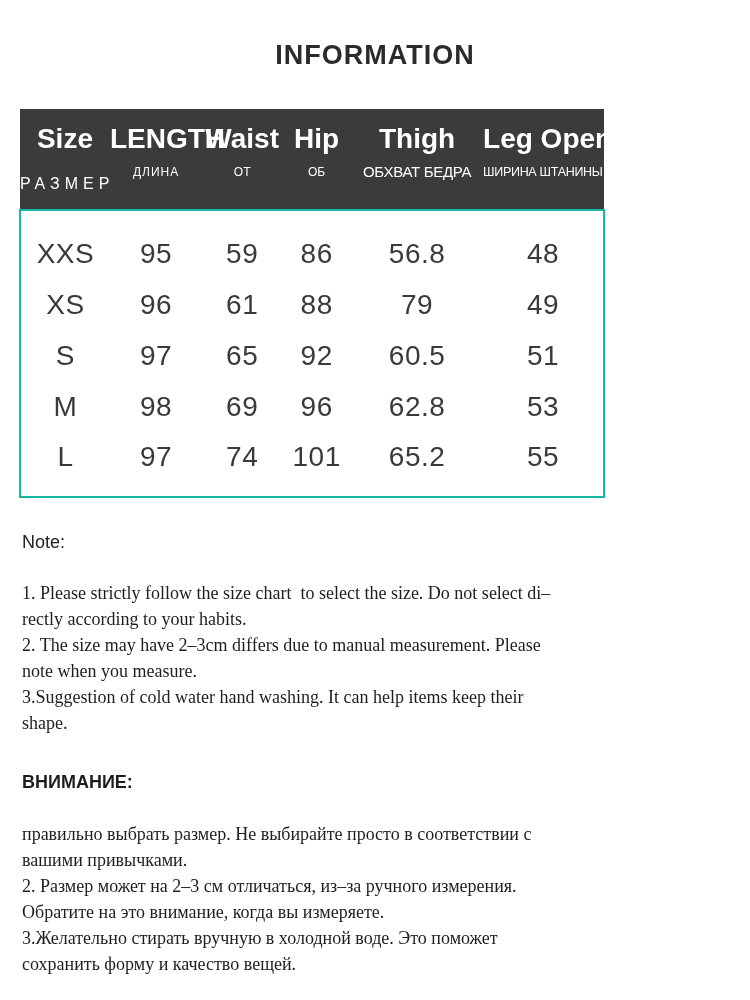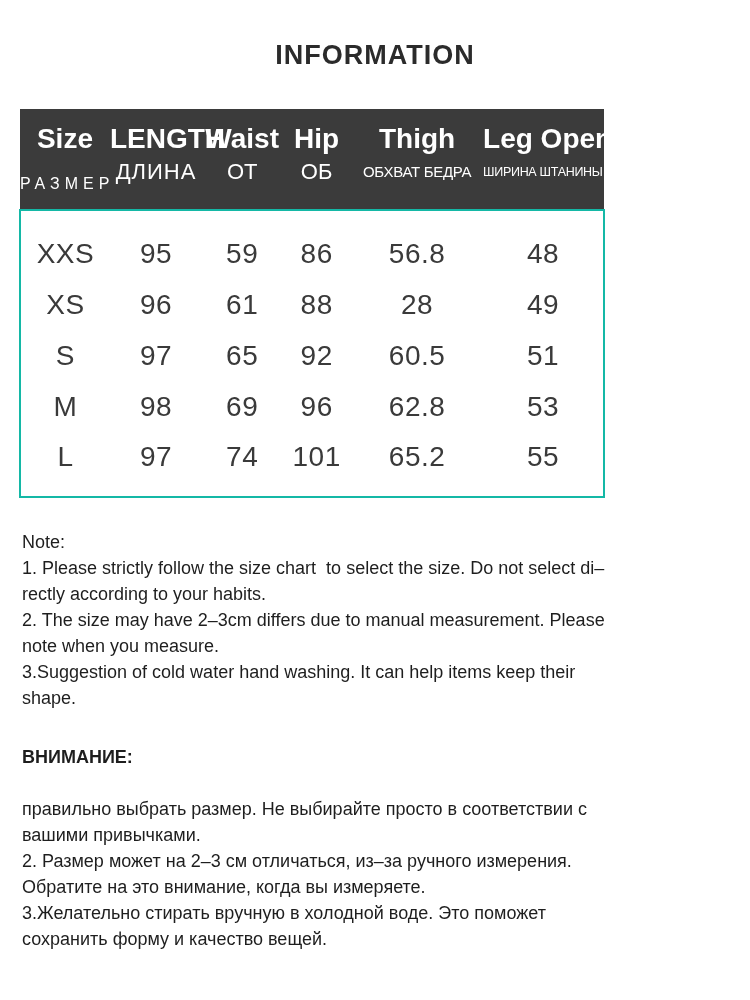--- a/index.html
+++ b/index.html
@@ -41,21 +41,21 @@
   }
   .th-en {
     color: #ffffff;
     font-size: 28px;
     font-weight: 700;
     line-height: 36px;
     white-space: nowrap;
   }
   .th-ru {
     color: #ffffff;
-    font-size: 22px;
+    font-size: 12px;
     font-weight: 400;
     line-height: 30px;
     white-space: nowrap;
   }
   .col-size .th-ru { letter-spacing: 5px; font-size: 16px; margin-top: 12px; }
   .col-length .th-ru { letter-spacing: 1px; }
   .col-thigh .th-ru { font-size: 15px; letter-spacing: -0.3px; }
   .col-leg .th-ru { font-size: 12.5px; letter-spacing: -0.3px; }
 
   .size-table tbody { border: 2px solid #14b8a6; }
@@ -70,22 +70,22 @@
   .size-table tbody tr.row-first td { height: 69px; padding-top: 18px; }
   .size-table tbody tr.row-last td { height: 65px; padding-bottom: 14px; }
 
   
   .notes {
     margin: 31px 20px 0 22px;
     color: #1e1e1e;
     font-size: 18px;
     line-height: 26px;
   }
-  .note-heading { }
-  .note-line { white-space: pre-wrap; }
+  .note-heading { margin-bottom: 25px; }
+  .note-line { white-space: pre-wrap; font-family: Liberation Serif, serif; }
   .attention-heading { margin-top: 33px; margin-bottom: 26px; font-weight: bold; }
 </style>
 </head>
 <body>
 
 <div class="page">
 
   <h1 class="page-title">INFORMATION</h1>
 
   <table class="size-table">
@@ -132,21 +132,21 @@
         <td>59</td>
         <td>86</td>
         <td>56.8</td>
         <td>48</td>
       </tr>
       <tr>
         <td>XS</td>
         <td>96</td>
         <td>61</td>
         <td>88</td>
-        <td>28</td>
+        <td>79</td>
         <td>49</td>
       </tr>
       <tr>
         <td>S</td>
         <td>97</td>
         <td>65</td>
         <td>92</td>
         <td>60.5</td>
         <td>51</td>
       </tr>

